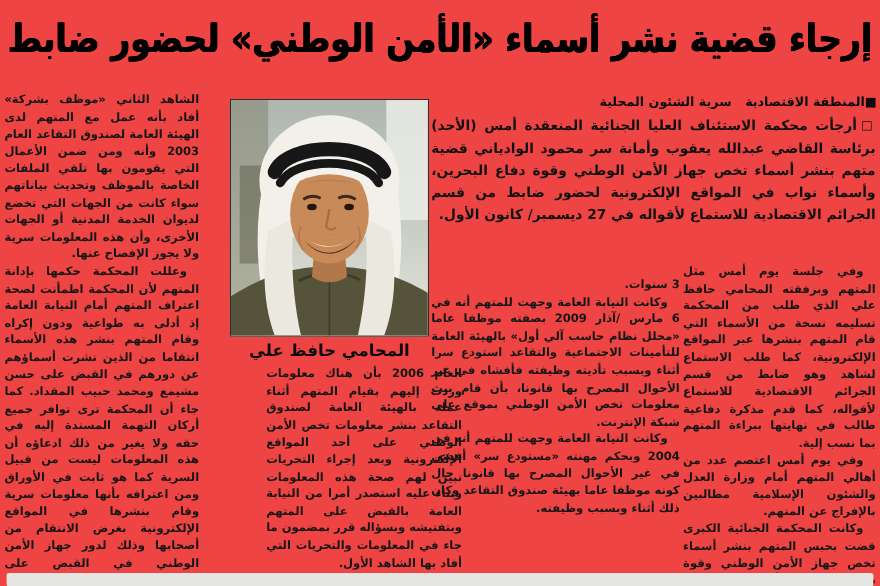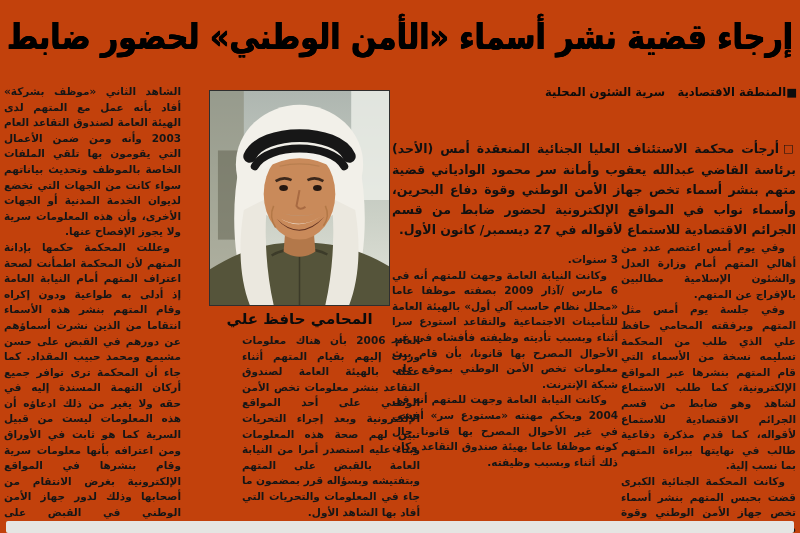--- a/index.html
+++ b/index.html
@@ -1,37 +1,37 @@
 <!DOCTYPE html>
 <html lang="ar" dir="rtl"><head>
 <meta charset="utf-8">
 <style>
   * { margin:0; padding:0; box-sizing:border-box; }
   html,body { background:#ffffff; }
   body { width:800px; height:533px; font-family:"DejaVu Sans", sans-serif; }
   .page {
     position:relative; width:800px; height:533px; overflow:hidden;
-    background:#c2410c; color:#141414; direction:rtl;
+    background:#ef4444; color:#141414; direction:rtl;
   }
   .headline {
     position:absolute; top:4px; left:0; right:0; text-align:center;
     font-size:30px; font-weight:bold; color:#000; white-space:nowrap;
     line-height:56px; letter-spacing:-0.5px;
     transform:scaleY(1.18); transform-origin:top center;
     text-shadow:0.5px 0 0 #000, -0.5px 0 0 #000;
   }
   .byline {
     position:absolute; top:85px; left:545px; width:252px;
     display:flex; justify-content:space-between; align-items:center;
     font-size:11.5px; font-weight:bold; color:#0c0c0c;
   }
   .lead {
     position:absolute; top:104px; left:392px; width:404px;
     font-size:12.5px; font-weight:bold; line-height:20px;
-    text-align:justify; color:#111;margin-top:35px;
+    text-align:justify; color:#111;
   }
   .lead-marker { font-size:11px; padding-left:4px; position:relative; top:-1px; }
   .col {
     position:absolute; text-align:justify; font-size:10.5px; font-weight:bold;
     line-height:15.6px; color:#161616;
   }
   .col p { text-indent:11px; }
   .col p.cont { text-indent:0; }
   .col-left   { left:4px;   top:84px;  width:177px; height:436px; }
   .col-photo  { left:212px; top:333px; width:178px; height:188px;margin-left:30px; }
@@ -115,22 +115,22 @@
       <g>
         <path d="M40,66 C52,38 128,38 140,66" stroke="#171717" stroke-width="13" fill="none" stroke-linecap="round"></path>
         <path d="M45,76 C58,52 122,52 135,76" stroke="#171717" stroke-width="8" fill="none" stroke-linecap="round"></path>
       </g>
     </svg>
   </figure>
 
   <figcaption class="caption">المحامي حافظ علي</figcaption>
 
   <section class="col col-right">
+    <p>وفي جلسة يوم أمس مثل المتهم وبرفقته المحامي حافظ علي الذي طلب من المحكمة تسليمه نسخة من الأسماء التي قام المتهم بنشرها عبر المواقع الإلكترونية، كما طلب الاستماع لشاهد وهو ضابط من قسم الجرائم الاقتصادية للاستماع لأقواله، كما قدم مذكرة دفاعية طالب في نهايتها ببراءة المتهم بما نسب إلية.</p>
     <p>وفي يوم أمس اعتصم عدد من أهالي المتهم أمام وزارة العدل والشئون الإسلامية مطالبين بالإفراج عن المتهم.</p>
-    <p>وفي جلسة يوم أمس مثل المتهم وبرفقته المحامي حافظ علي الذي طلب من المحكمة تسليمه نسخة من الأسماء التي قام المتهم بنشرها عبر المواقع الإلكترونية، كما طلب الاستماع لشاهد وهو ضابط من قسم الجرائم الاقتصادية للاستماع لأقواله، كما قدم مذكرة دفاعية طالب في نهايتها ببراءة المتهم بما نسب إلية.</p>
     <p>وكانت المحكمة الجنائية الكبرى قضت بحبس المتهم بنشر أسماء تخص جهاز الأمن الوطني وقوة دفاع البحرين، وأسماء نواب في المواقع الإلكترونية لمدة</p>
   </section>
 
   <section class="col col-mid">
     <p class="cont">3 سنوات.</p>
     <p>وكانت النيابة العامة وجهت للمتهم أنه في 6 مارس /آذار 2009 بصفته موظفا عاما «محلل نظام حاسب آلي أول» بالهيئة العامة للتأمينات الاجتماعية والتقاعد استودع سرا أثناء وبسبب تأديته وظيفته فأفشاه في غير الأحوال المصرح بها قانونا، بأن قام ببث معلومات تخص الأمن الوطني بموقع على شبكة الإنترنت.</p>
     <p>وكانت النيابة العامة وجهت للمتهم أنه في 2004 وبحكم مهنته «مستودع سر» أفشى في غير الأحوال المصرح بها قانونا حال كونه موظفا عاما بهيئة صندوق التقاعد وكان ذلك أثناء وبسبب وظيفته.</p>
   </section>
 
   <section class="col col-photo">

